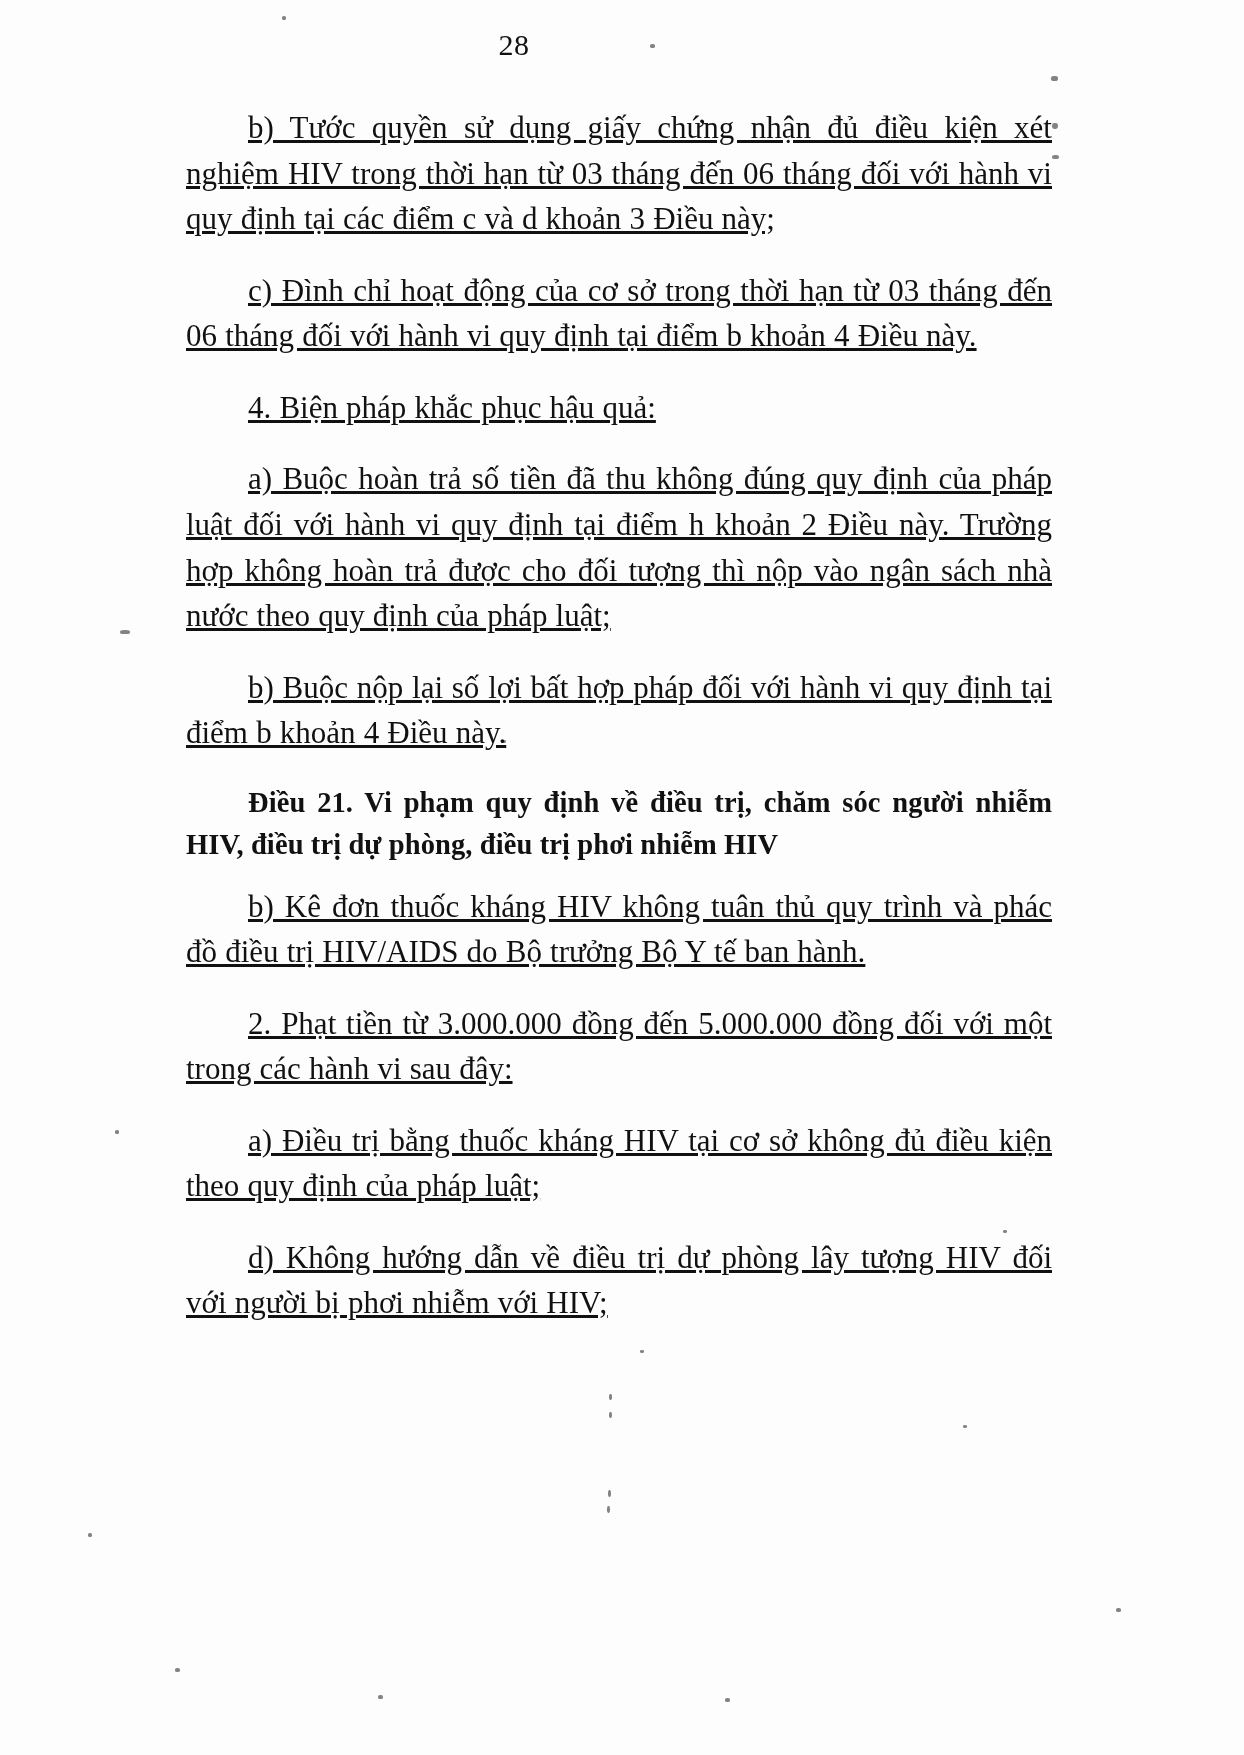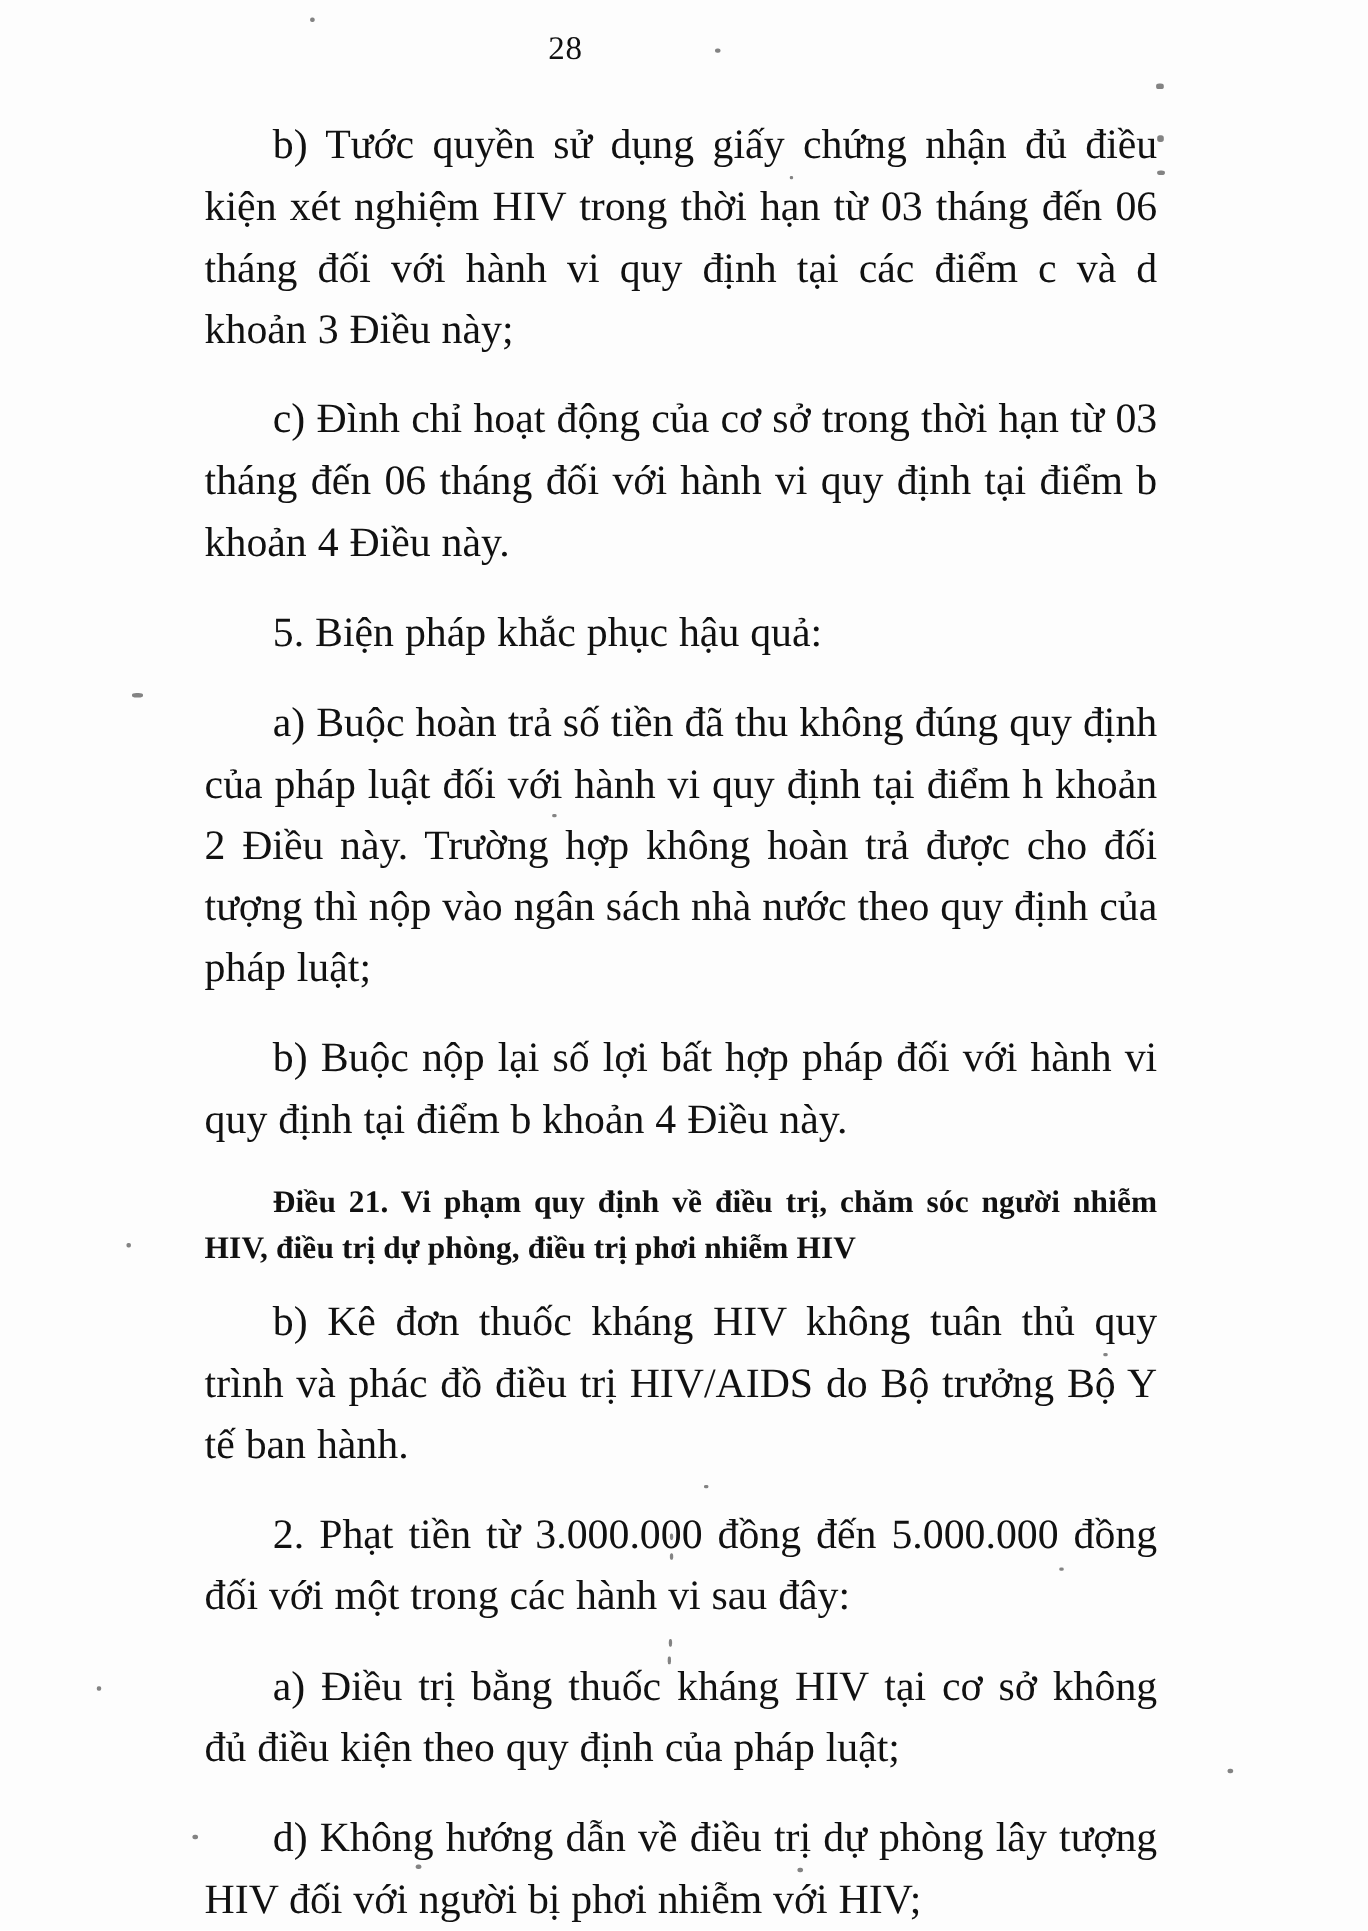--- a/index.html
+++ b/index.html
@@ -41,26 +41,27 @@
 
   .content {
     position: absolute;
     left: 186px;
     top: 105px;
     width: 866px;
   }
 
   p.para {
     margin: 0 0 26px 0;
-    font-size: 38px;
+    font-size: 31px;
     line-height: 1.47;
     text-align: justify;
     text-indent: 62px;
     word-spacing: 0.4px;
     hyphens: none;
+    text-decoration: underline;
   }
 
   p.para:last-child {
     margin-bottom: 0;
   }
 
   p.heading {
     margin: 0 0 18px 0;
     font-size: 28.5px;
     line-height: 1.47;
@@ -105,21 +106,21 @@
   <div class="speck" style="left:963px;top:1425px;width:4px;height:3px;"></div>
   <div class="speck" style="left:640px;top:1350px;width:4px;height:3px;"></div>
   <div class="speck" style="left:502px;top:740px;width:4px;height:3px;"></div>
   <div class="speck" style="left:1003px;top:1230px;width:4px;height:3px;"></div>
 
   <div class="page-number">28</div>
 
   <div class="content">
     <p class="para">b) Tước quyền sử dụng giấy chứng nhận đủ điều kiện xét nghiệm HIV trong thời hạn từ 03 tháng đến 06 tháng đối với hành vi quy định tại các điểm c và d khoản 3 Điều này;</p>
     <p class="para">c) Đình chỉ hoạt động của cơ sở trong thời hạn từ 03 tháng đến 06 tháng đối với hành vi quy định tại điểm b khoản 4 Điều này.</p>
-    <p class="para">5. Biện pháp khắc phục hậu quả:</p>
+    <p class="para">4. Biện pháp khắc phục hậu quả:</p>
     <p class="para">a) Buộc hoàn trả số tiền đã thu không đúng quy định của pháp luật đối với hành vi quy định tại điểm h khoản 2 Điều này. Trường hợp không hoàn trả được cho đối tượng thì nộp vào ngân sách nhà nước theo quy định của pháp luật;</p>
     <p class="para">b) Buộc nộp lại số lợi bất hợp pháp đối với hành vi quy định tại điểm b khoản 4 Điều này.</p>
     <p class="heading">Điều 21. Vi phạm quy định về điều trị, chăm sóc người nhiễm HIV, điều trị dự phòng, điều trị phơi nhiễm HIV</p>
     <p class="para">b) Kê đơn thuốc kháng HIV không tuân thủ quy trình và phác đồ điều trị HIV/AIDS do Bộ trưởng Bộ Y tế ban hành.</p>
     <p class="para">2. Phạt tiền từ 3.000.000 đồng đến 5.000.000 đồng đối với một trong các hành vi sau đây:</p>
     <p class="para">a) Điều trị bằng thuốc kháng HIV tại cơ sở không đủ điều kiện theo quy định của pháp luật;</p>
     <p class="para">d) Không hướng dẫn về điều trị dự phòng lây tượng HIV đối với người bị phơi nhiễm với HIV;</p>
   </div>
 </div>
 

